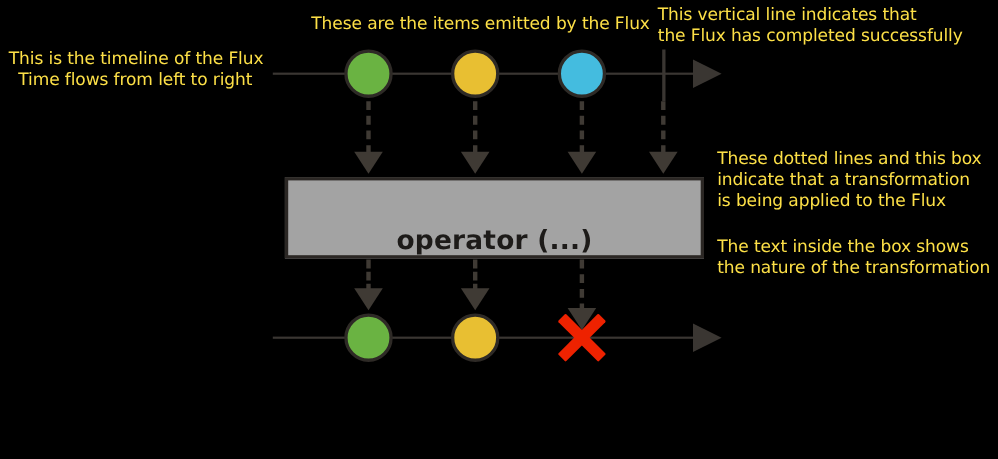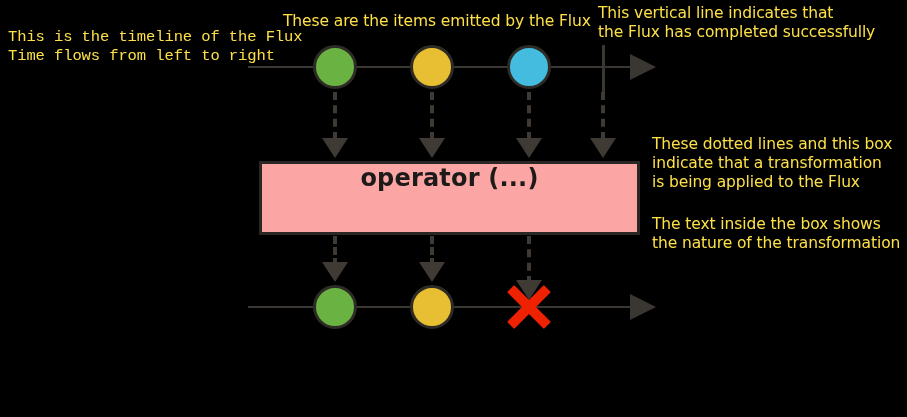--- a/index.html
+++ b/index.html
@@ -66,25 +66,25 @@
     position: absolute;
     width: 0;
     height: 0;
     border-left: 13px solid transparent;
     border-right: 13px solid transparent;
     border-top: 20px solid #3f3a34;
   }
 
   .opbox {
     position: absolute;
-    background: #fca5a5;
+    background: #a3a3a3;
     border: 3px solid #2b2724;
     box-sizing: border-box;
     display: flex;
-    align-items: flex-start;
+    align-items: flex-end;
     justify-content: center;
   }
   .opbox-label {
     font-family: "DejaVu Sans", sans-serif;
     font-size: 24px;
     font-weight: bold;
     color: #1d1b19;
     letter-spacing: 0.2px;
   }
 
@@ -110,21 +110,21 @@
 </head>
 <body>
 
 <div id="stage">
 
   <div class="note center" style="left:283px; top:12px; width:296px;">These are the items emitted by the Flux</div>
 
   <div class="note left" style="left:598px; top:4px; width:300px;">This vertical line indicates that
 the Flux has completed successfully</div>
 
-  <div class="note center" style="left:8px; top:28px; width:230px;font-family:Liberation Mono, monospace;">This is the timeline of the Flux
+  <div class="note center" style="left:8px; top:44px; width:230px;">This is the timeline of the Flux
 Time flows from left to right</div>
 
   <div class="axis" style="left:248px; top:66px; width:388px;"></div>
   <div class="arrowhead" style="left:630px; top:54px;"></div>
 
   <div class="marble" style="left:313px; top:45px; background:#6ab342;"></div>
   <div class="marble" style="left:410px; top:45px; background:#e8bf32;"></div>
   <div class="marble" style="left:507px; top:45px; background:#44bcdf;"></div>
 
   <div class="complete-line" style="left:602px; top:45px; height:47px;"></div>

